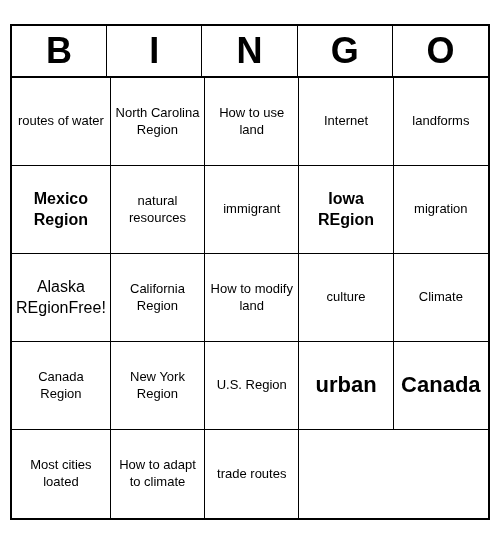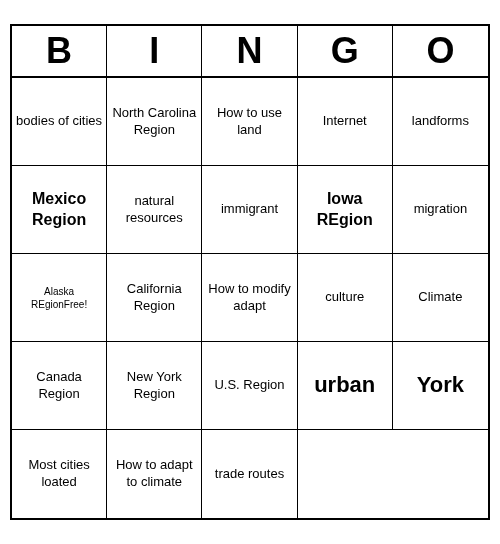--- a/index.html
+++ b/index.html
@@ -65,37 +65,37 @@
 
 <div class="bingo-card">
   <div class="bingo-header">
     <div class="bingo-header-cell">B</div>
     <div class="bingo-header-cell">I</div>
     <div class="bingo-header-cell">N</div>
     <div class="bingo-header-cell">G</div>
     <div class="bingo-header-cell">O</div>
   </div>
   <div class="bingo-grid" id="bingo-grid">
-  <div class="bingo-cell">bodies of cities</div>
+  <div class="bingo-cell">routes of water</div>
       <div class="bingo-cell">North Carolina Region</div>
       <div class="bingo-cell">How to use land</div>
       <div class="bingo-cell">Internet</div>
       <div class="bingo-cell">landforms</div>
       <div class="bingo-cell" style="font-size: 16px; font-weight: bold;">Mexico Region</div>
       <div class="bingo-cell">natural resources</div>
       <div class="bingo-cell">immigrant</div>
       <div class="bingo-cell" style="font-size: 16px; font-weight: bold;">Iowa REgion</div>
       <div class="bingo-cell">migration</div>
-      <div class="bingo-cell" style="font-size: 10px;">Alaska REgionFree!</div>
+      <div class="bingo-cell" style="font-size: 16px;">Alaska REgionFree!</div>
       <div class="bingo-cell">California Region</div>
-      <div class="bingo-cell">How to modify adapt</div>
+      <div class="bingo-cell">How to modify land</div>
       <div class="bingo-cell">culture</div>
       <div class="bingo-cell">Climate</div>
       <div class="bingo-cell">Canada Region</div>
       <div class="bingo-cell">New York Region</div>
       <div class="bingo-cell">U.S. Region</div>
       <div class="bingo-cell" style="font-size: 22px; font-weight: bold;">urban</div>
-      <div class="bingo-cell" style="font-size: 22px; font-weight: bold;">York</div>
+      <div class="bingo-cell" style="font-size: 22px; font-weight: bold;">Canada</div>
       <div class="bingo-cell">Most cities loated</div>
       <div class="bingo-cell">How to adapt to climate</div>
       <div class="bingo-cell">trade routes</div>
     </div>
 </div>
 
 </body></html>

